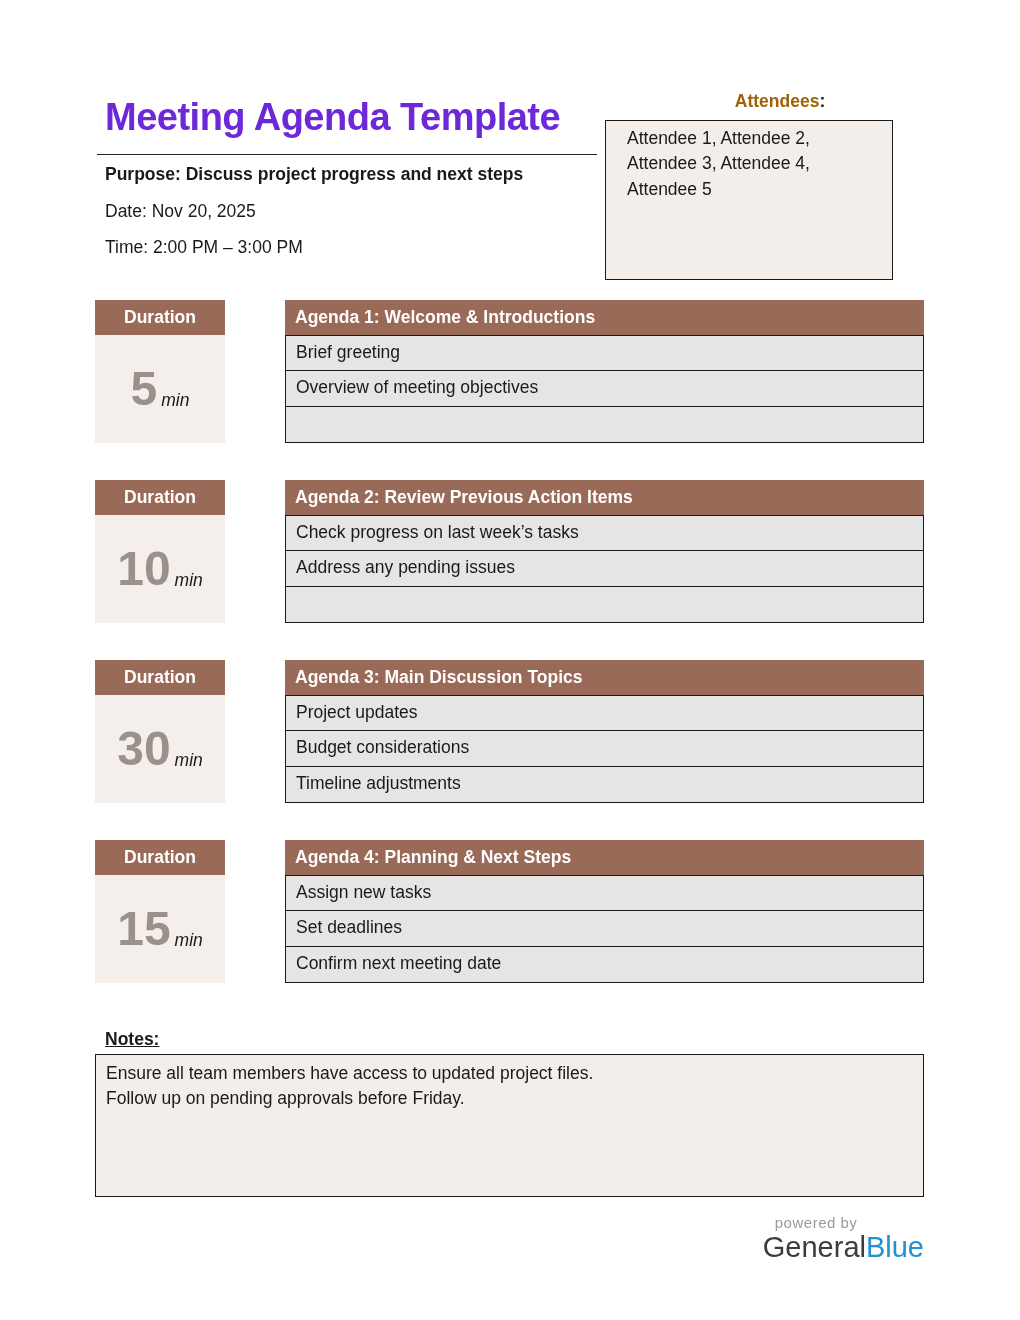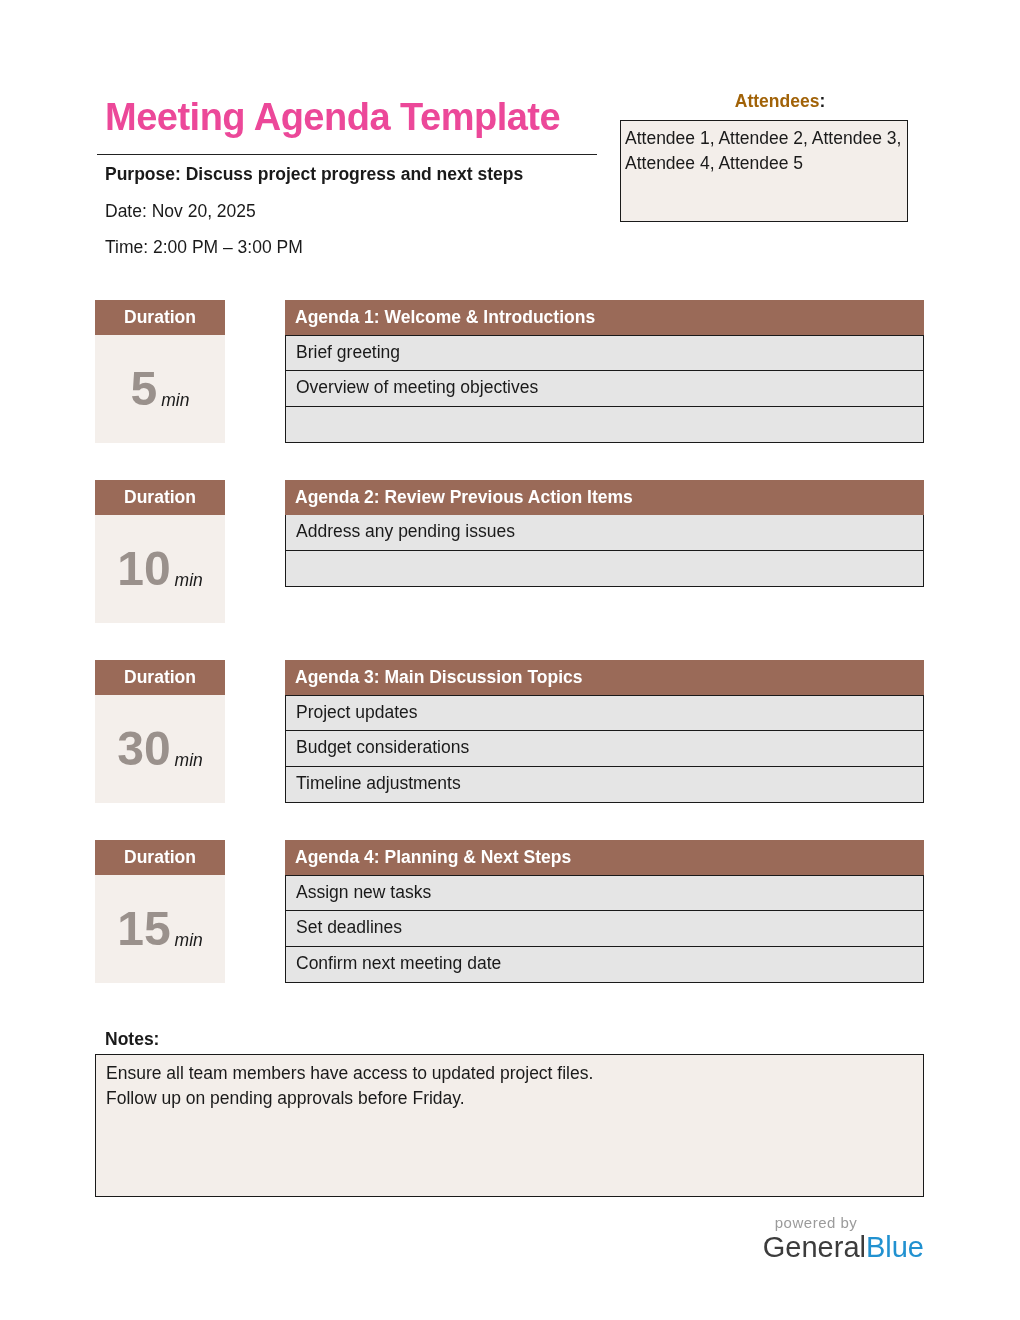--- a/index.html
+++ b/index.html
@@ -8,41 +8,41 @@
     width: 1020px; height: 1320px;
     font-family: "Liberation Sans", sans-serif;
     color: #1a1a1a;
     position: relative;
   }
   .page { position: absolute; inset: 0; width: 1020px; height: 1320px; background: #fff; }
 
   
   .doc-title {
     position: absolute; left: 105px; top: 96px;
-    font-size: 38px; font-weight: 700; color: #ec4899;
+    font-size: 38px; font-weight: 700; color: #6d28d9;
     letter-spacing: -0.5px; white-space: nowrap;
   }
   .title-rule {
     position: absolute; left: 97px; top: 154px; width: 500px;
     border-top: 1.6px solid #222;
   }
   .purpose { position: absolute; left: 105px; top: 164px; font-size: 17.5px; font-weight: 700; }
   .date-line { position: absolute; left: 105px; top: 201px; font-size: 17.5px; }
   .time-line { position: absolute; left: 105px; top: 237px; font-size: 17.5px; }
 
   
   .attendees-label {
     position: absolute; left: 636px; top: 91px; width: 288px;
     text-align: center; font-size: 17.5px; font-weight: 700;
   }
   .attendees-label .brown { color: #a16207; }
   .attendees-box {
-    position: absolute; left: 620px; top: 120px; width: 288px; height: 102px;
+    position: absolute; left: 605px; top: 120px; width: 288px; height: 160px;
     background: #F3EEEA; border: 1.5px solid #1a1a1a;
-    padding: 5px 4px; font-size: 17.5px; line-height: 1.45;
+    padding: 5px 21px; font-size: 17.5px; line-height: 1.45;
   }
 
   
   .section { position: absolute; left: 95px; width: 829px; height: 143px; display: flex; gap: 42px; }
   .s0 { top: 300px; } .s1 { top: 480px; } .s2 { top: 660px; } .s3 { top: 840px; }
   .duration-col { width: 130px; flex: 0 0 130px; margin-right: 18px; }
   .duration-head {
     height: 35px; background: #9A6A58; color: #fff;
     font-size: 17.5px; font-weight: 700; text-align: center; line-height: 35px;
   }
@@ -59,21 +59,21 @@
   }
   .agenda-row {
     height: 36px; background: #e5e5e5; font-size: 17.5px; line-height: 33px;
     padding-left: 10px;
     border-left: 1.5px solid #1a1a1a; border-right: 1.5px solid #1a1a1a;
     border-bottom: 1.5px solid #1a1a1a;
   }
   .agenda-row.first { border-top: 1.5px solid #1a1a1a; }
 
   
-  .notes-label { position: absolute; left: 105px; top: 1029px; font-size: 17.5px; font-weight: 700; }
+  .notes-label { position: absolute; left: 105px; top: 1029px; font-size: 17.5px; font-weight: 700; text-decoration: underline; }
   .notes-box {
     position: absolute; left: 95px; top: 1054px; width: 829px; height: 143px;
     background: #F3EEEA; border: 1.5px solid #1a1a1a;
     padding: 6px 10px; font-size: 17.5px; line-height: 1.4;
     white-space: pre-line;
   }
 
   
   .footer { position: absolute; right: 96px; top: 1214px; text-align: left; }
   .powered-by { font-size: 15px; color: #9B9B9B; letter-spacing: 0.5px; padding-left: 12px; }
@@ -114,20 +114,21 @@
   <div class="section s1">
     <div class="duration-col">
       <div class="duration-head">Duration</div>
       <div class="duration-body">
         <span class="duration-num">10</span>
         <span class="duration-unit">min</span>
       </div>
     </div>
     <div class="agenda-table">
       <div class="agenda-head">Agenda 2: Review Previous Action Items</div>
+      <div class="agenda-row first">Check progress on last week’s tasks</div>
       <div class="agenda-row">Address any pending issues</div>
       <div class="agenda-row"></div>
     </div>
   </div>
 
   <div class="section s2">
     <div class="duration-col">
       <div class="duration-head">Duration</div>
       <div class="duration-body">
         <span class="duration-num">30</span>

